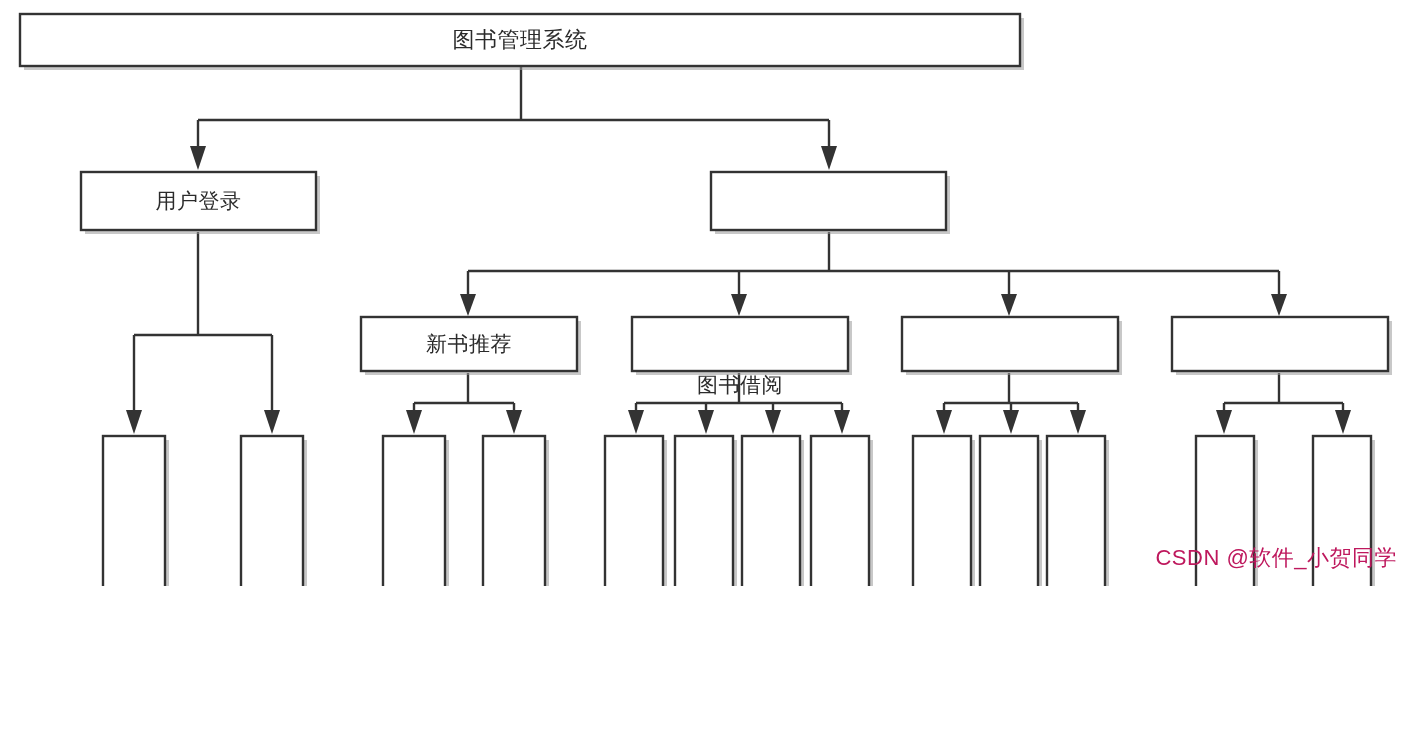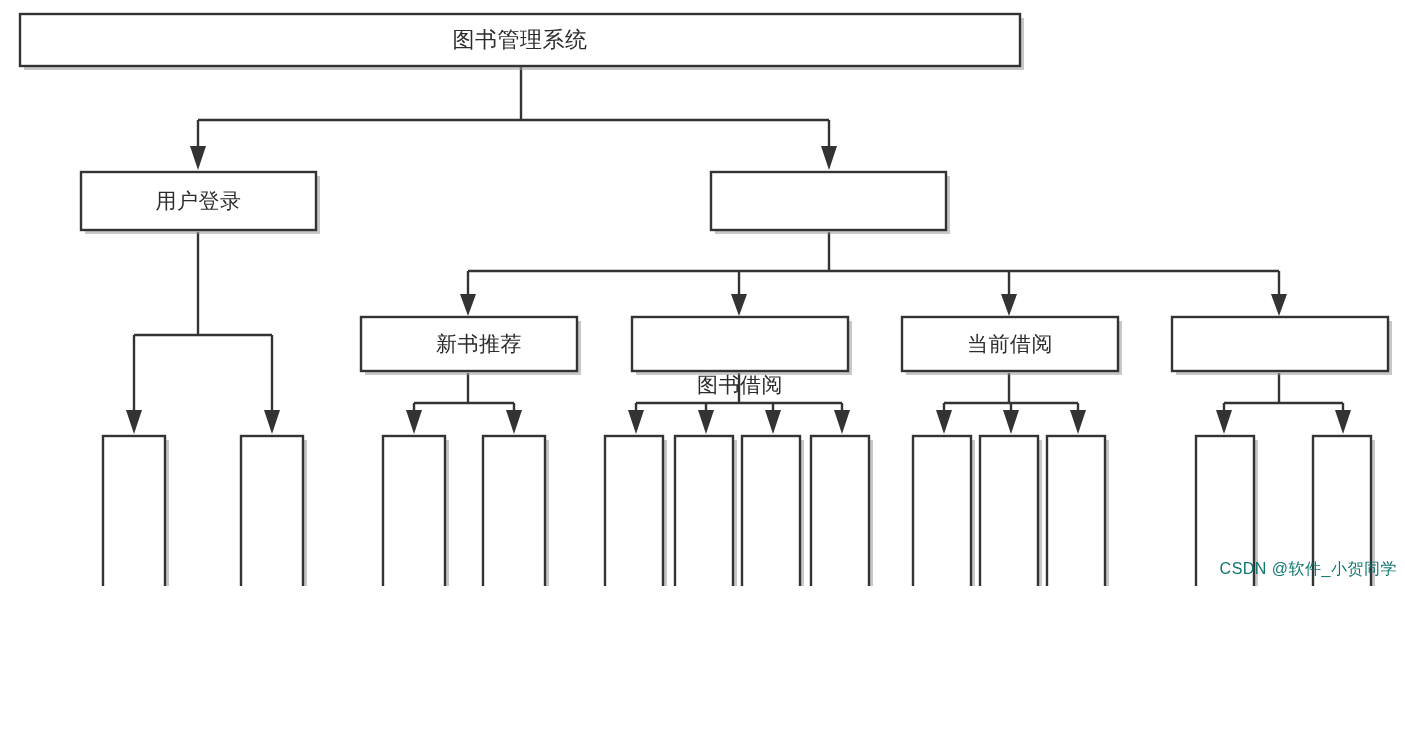--- a/index.html
+++ b/index.html
@@ -67,23 +67,23 @@
     justify-content: center;
     align-items: center;
     white-space: nowrap;
   }
   .node-label.root {
     font-size: 22px;
   }
   .watermark {
     position: absolute;
     right: 8px;
-    bottom: 6px;
-    font-size: 16px;
-    color: #0f766e;
+    bottom: 13px;
+    font-size: 22px;
+    color: #be185d;
     font-family: "Liberation Sans", "DejaVu Sans", sans-serif;
     letter-spacing: 0.5px;
     white-space: nowrap;
   }
 </style>
 </head>
 <body>
 
 <div id="diagram-root">
 
@@ -204,23 +204,22 @@
       <rect class="node-box" x="1196" y="436" width="58" height="297"></rect>
       <rect class="node-shadow" x="1317" y="440" width="58" height="297"></rect>
       <rect class="node-box" x="1313" y="436" width="58" height="297"></rect>
     </g>
   </svg>
 
   <div class="node-label horizontal root" style="left:20px; top:14px; width:1000px; height:52px;">图书管理系统</div>
 
   <div class="node-label horizontal" style="left:81px; top:172px; width:235px; height:58px;">用户登录</div>
 
-  <div class="node-label horizontal" style="left:361px; top:317px; width:216px; height:54px;margin-left:10px;">新书推荐</div>
+  <div class="node-label horizontal" style="left:361px; top:317px; width:216px; height:54px;">新书推荐</div>
   <div class="node-label horizontal" style="left:632px; top:317px; width:216px; height:54px;margin-top:41px;">图书借阅</div>
-  <div class="node-label horizontal" style="left:902px; top:317px; width:216px; height:54px;">当前借阅</div>
 
   <div class="node-label vertical" style="left:103px; top:436px; width:62px; height:297px;">用户登录</div>
   <div class="node-label vertical" style="left:241px; top:436px; width:62px; height:297px;">注销登录</div>
 
   <div class="node-label vertical" style="left:383px; top:436px; width:62px; height:297px;">查询图书</div>
   <div class="node-label vertical" style="left:483px; top:436px; width:62px; height:297px;">借阅图书</div>
 
   <div class="node-label vertical" style="left:605px; top:436px; width:58px; height:297px;">查询图书</div>
   <div class="node-label vertical" style="left:675px; top:436px; width:58px; height:297px; align-items:flex-start;">新增图书（管理员）</div>
   <div class="node-label vertical" style="left:742px; top:436px; width:58px; height:297px; align-items:flex-start;">编辑图书（管理员）</div>

